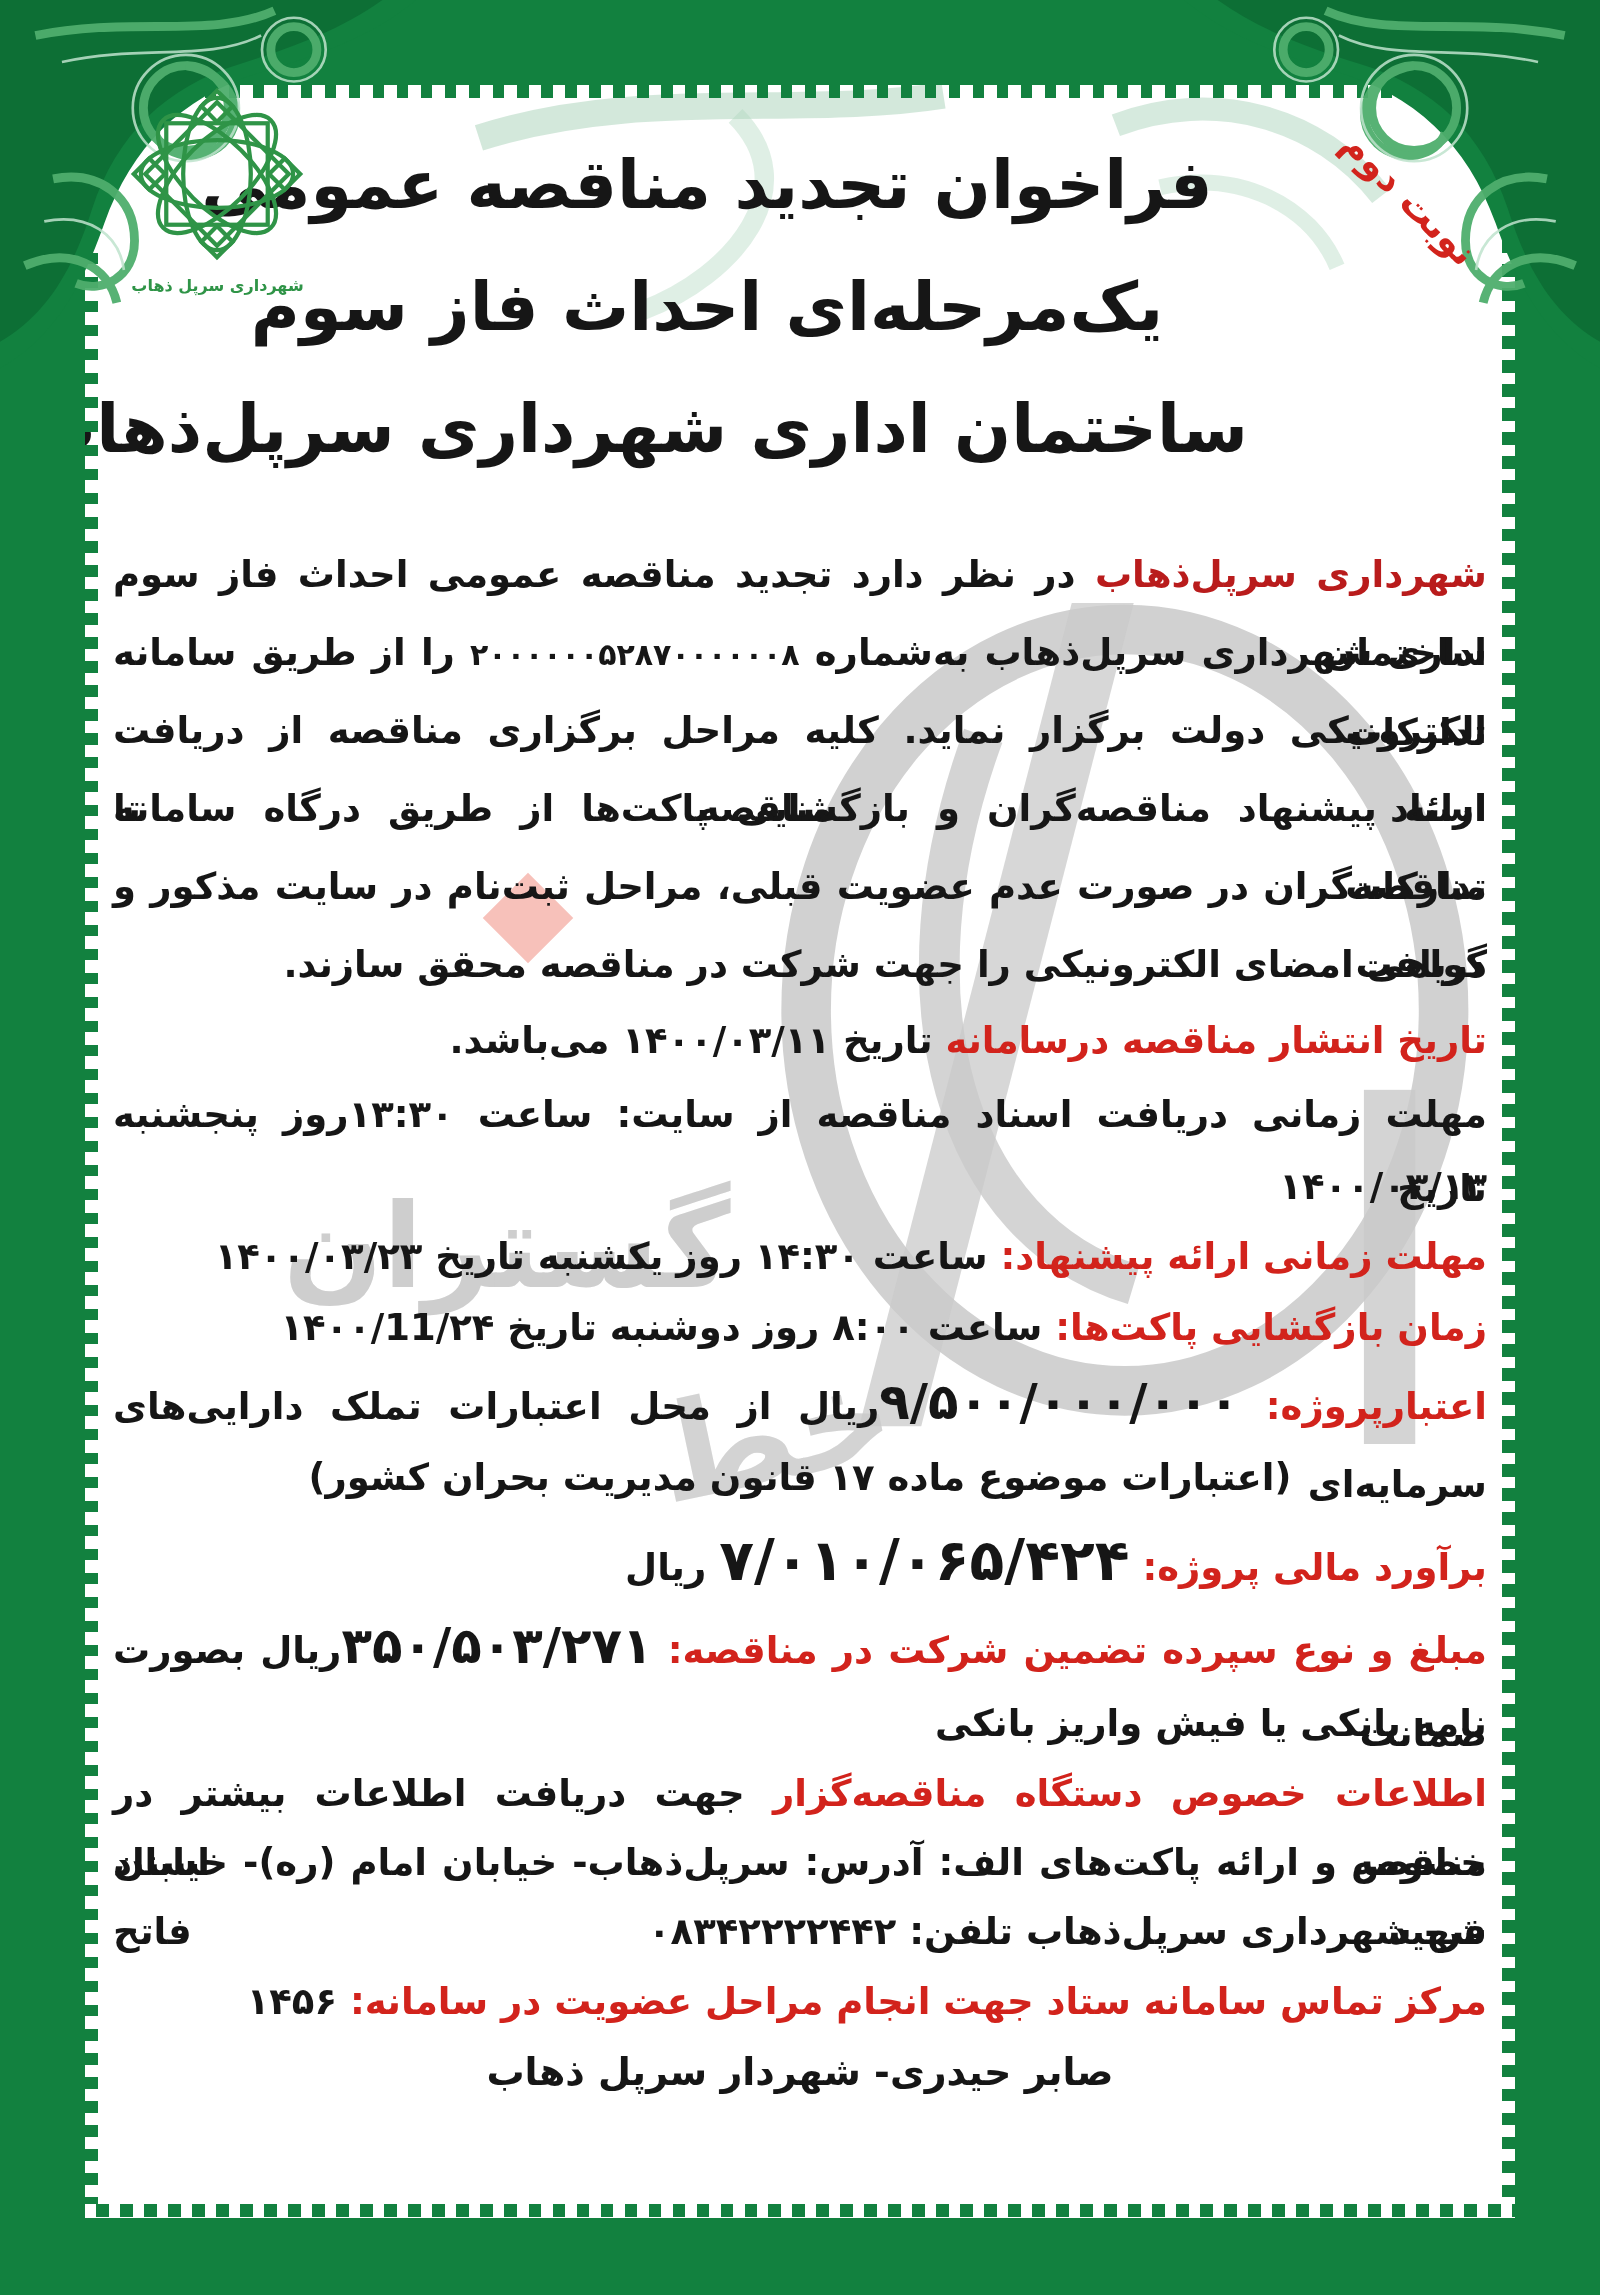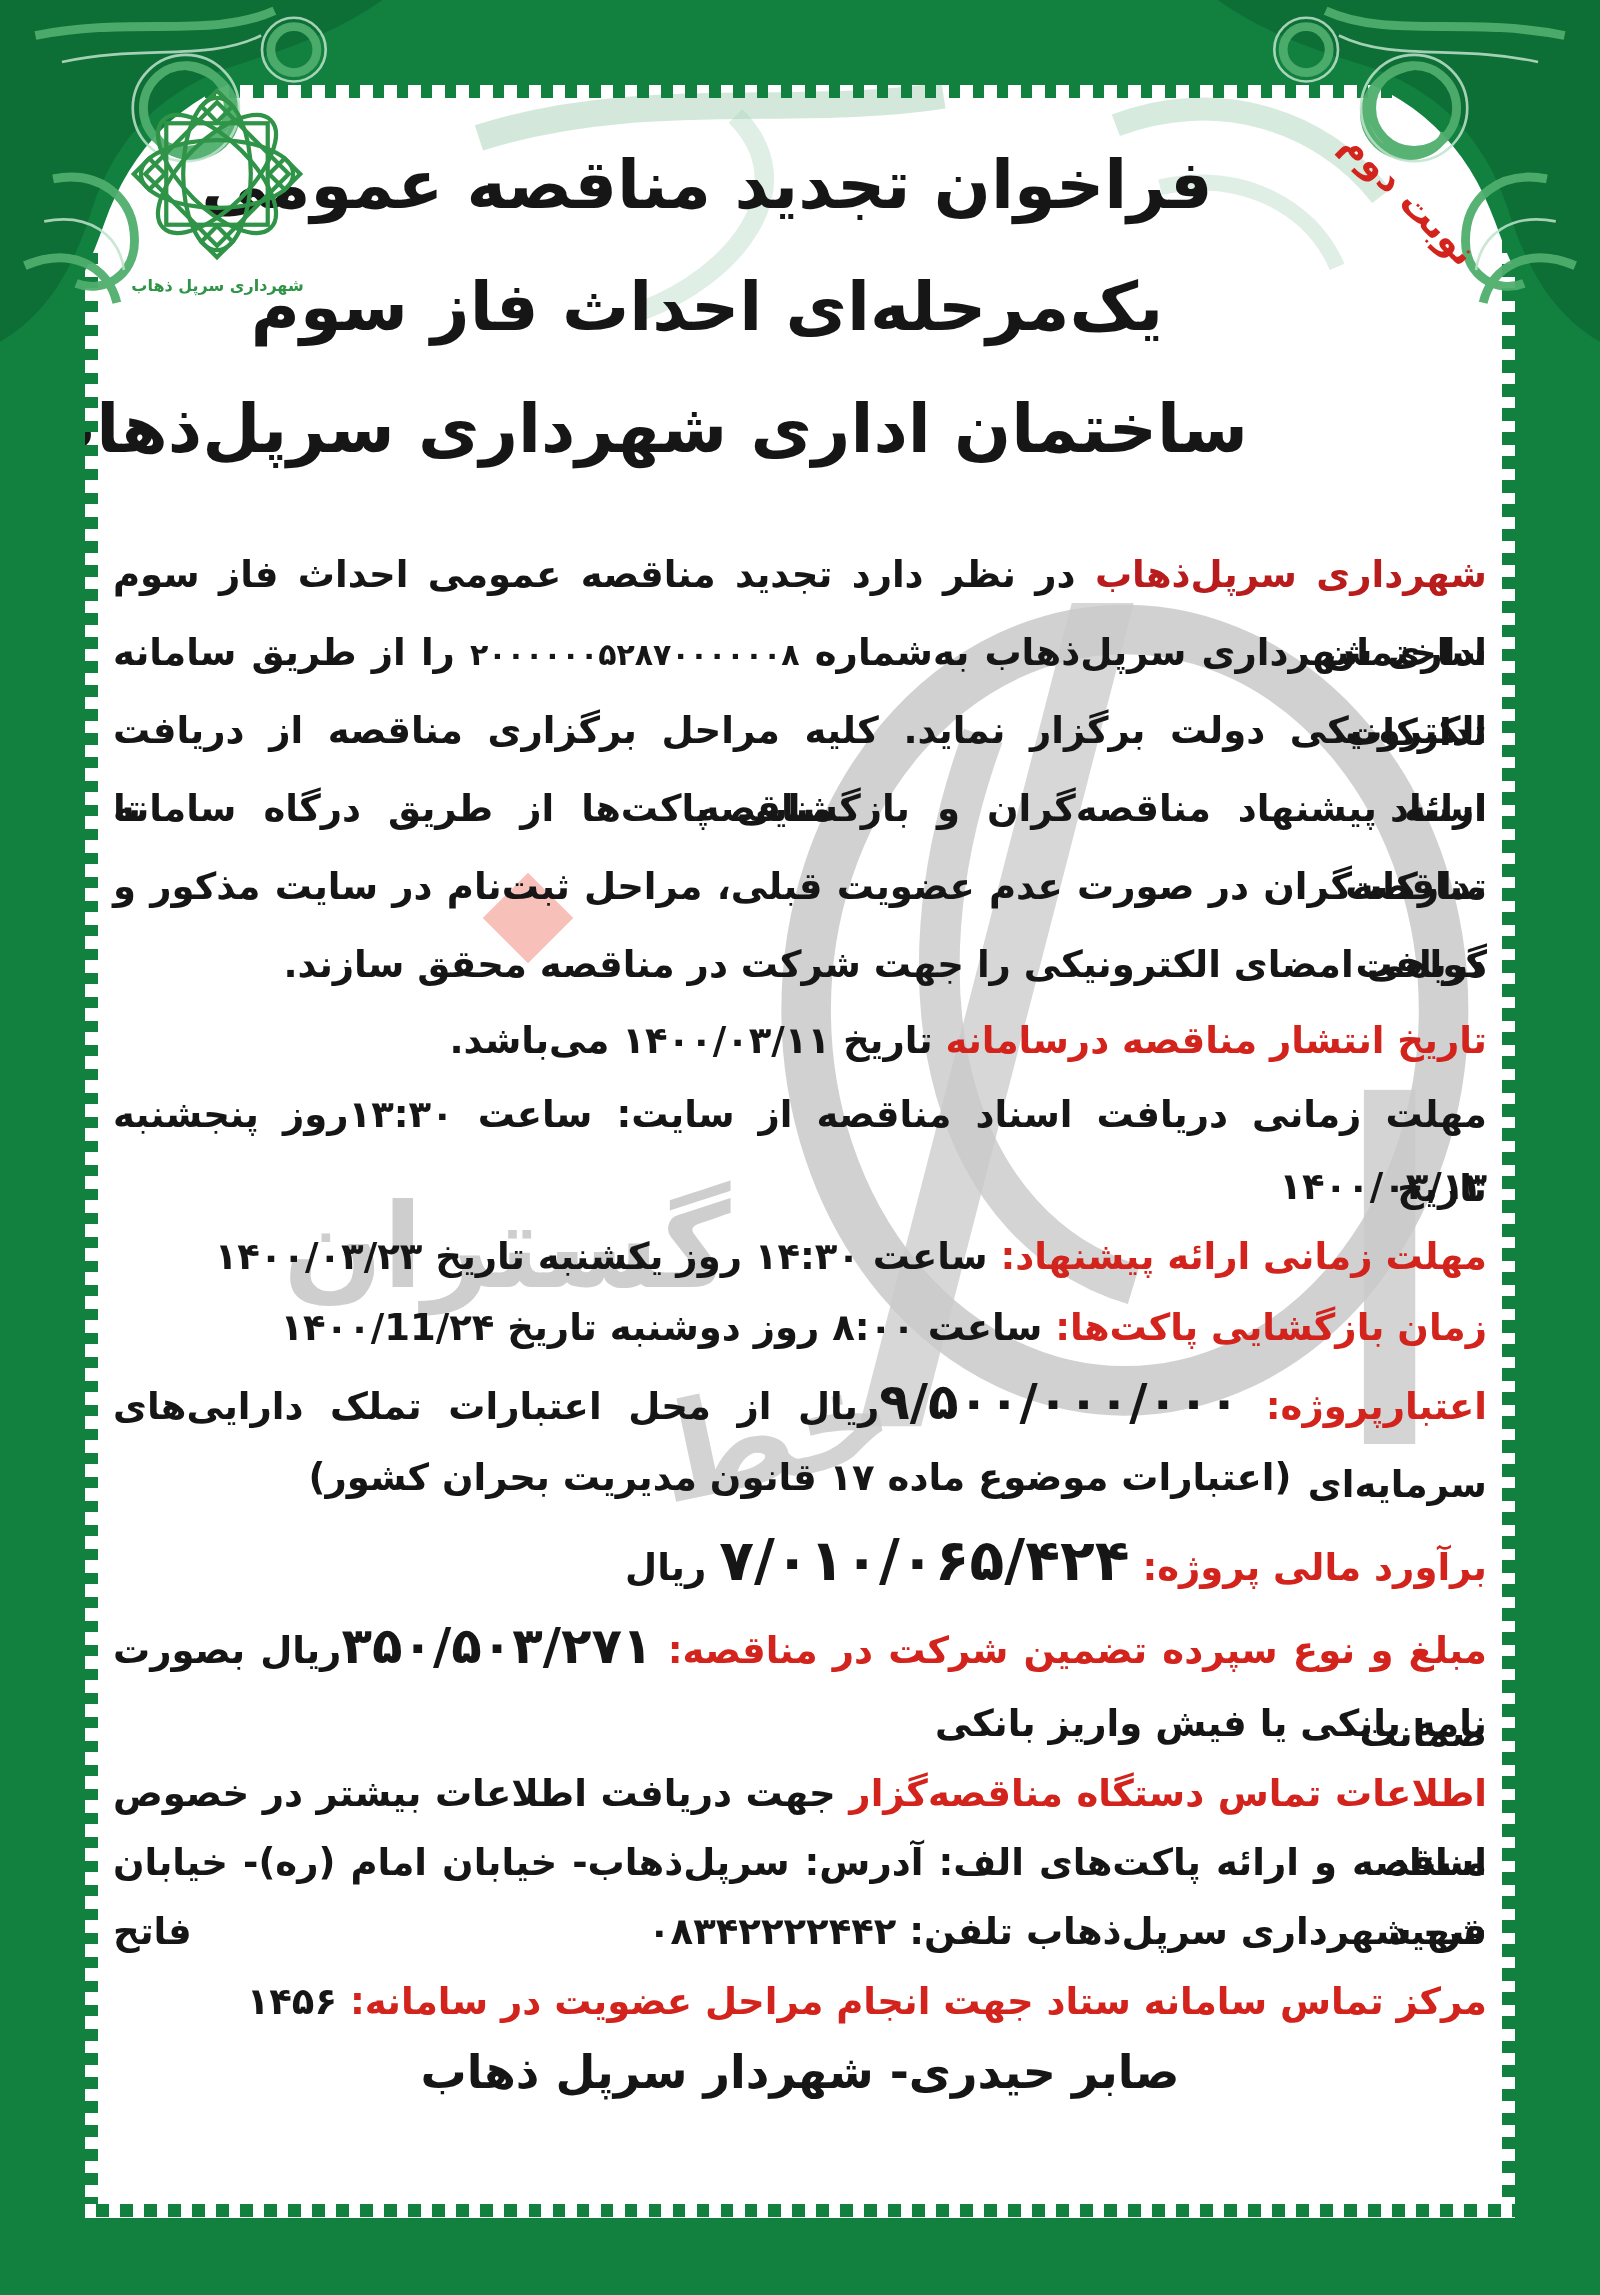--- a/index.html
+++ b/index.html
@@ -54,21 +54,21 @@
   .line{font-size:37px;font-weight:bold;}
   .a-justify{text-align:justify;text-align-last:justify;}
   .a-right{text-align:right;}
   .a-center{text-align:center;}
   .p-r{color:var(--red);}
   .p-hb{color:#b91c1c;}
   .p-nsm{font-size:30px;letter-spacing:-0.9px;}
   .p-nl{font-size:50px;letter-spacing:-0.9px;}
   .p-nx{font-size:57px;letter-spacing:-0.9px;}
   .p-w{font-family:"DejaVu Sans","Liberation Sans",sans-serif;}
-  .signature{font-size:46px;font-weight:bold;height:71px;line-height:71px;text-align:center;}
+  .signature{font-size:38px;font-weight:bold;height:71px;line-height:71px;text-align:center;}
 </style>
 </head>
 <body>
 
 <div class="page">
 
   <div class="wm wm-mid">گستران</div>
   <div class="wm wm-small">خط</div>
   <svg class="wm wm-ring" width="726" height="886" viewBox="0 0 820 1000">
     <ellipse cx="420" cy="490" rx="360" ry="430" fill="none" stroke="#c9c9c9" stroke-width="56" opacity=".85"></ellipse>
@@ -167,21 +167,21 @@
         <div class="line a-right" style="height: 74px; line-height: 74px;"><span class="p-r">تاریخ انتشار مناقصه درسامانه </span><span class="p-t">تاریخ ۱۴۰۰/۰۳/۱۱ می‌باشد.</span></div>
         <div class="line a-justify" style="height: 74px; line-height: 74px;"><span class="p-t">مهلت زمانی دریافت اسناد مناقصه از سایت: ساعت ۱۳:۳۰روز پنجشنبه تاریخ</span></div>
         <div class="line a-right" style="height: 69px; line-height: 69px;"><span class="p-t">۱۴۰۰/۰۳/۱۳</span></div>
         <div class="line a-right" style="height: 71px; line-height: 71px;"><span class="p-r">مهلت زمانی ارائه پیشنهاد: </span><span class="p-t">ساعت ۱۴:۳۰ روز یکشنبه تاریخ ۱۴۰۰/۰۳/۲۳</span></div>
         <div class="line a-right" style="height: 71px; line-height: 71px;"><span class="p-r">زمان بازگشایی پاکت‌ها: </span><span class="p-t">ساعت ۸:۰۰ روز دوشنبه تاریخ ۱۴۰۰/11/۲۴</span></div>
         <div class="line a-justify" style="height: 78px; line-height: 78px;"><span class="p-r">اعتبارپروژه: </span><span class="p-nl">۹/۵۰۰/۰۰۰/۰۰۰</span><span class="p-t">ریال </span><span class="p-t">از محل اعتبارات تملک دارایی‌های سرمایه‌ای</span></div>
         <div class="line a-center" style="height: 74px; line-height: 74px;"><span class="p-t">(اعتبارات موضوع ماده ۱۷ قانون مدیریت بحران کشور)</span></div>
         <div class="line a-right" style="height: 90px; line-height: 90px;"><span class="p-r">برآورد مالی پروژه: </span><span class="p-nx">۷/۰۱۰/۰۶۵/۴۲۴</span><span class="p-t"> ریال</span></div>
         <div class="line a-justify" style="height: 83px; line-height: 83px;"><span class="p-r">مبلغ و نوع سپرده تضمین شرکت در مناقصه: </span><span class="p-nl">۳۵۰/۵۰۳/۲۷۱</span><span class="p-t">ریال </span><span class="p-t">بصورت ضمانت</span></div>
         <div class="line a-right" style="height: 71px; line-height: 71px;"><span class="p-t">نامه بانکی یا فیش واریز بانکی</span></div>
-        <div class="line a-justify" style="height: 69px; line-height: 69px;"><span class="p-r">اطلاعات تماس دستگاه مناقصه‌گزار </span><span class="p-t">جهت دریافت اطلاعات بیشتر در خصوص اسناد</span></div>
+        <div class="line a-justify" style="height: 69px; line-height: 69px;"><span class="p-r">اطلاعات خصوص دستگاه مناقصه‌گزار </span><span class="p-t">جهت دریافت اطلاعات بیشتر در خصوص اسناد</span></div>
         <div class="line a-justify" style="height: 69px; line-height: 69px;"><span class="p-t">مناقصه و ارائه پاکت‌های الف: آدرس: سرپل‌ذهاب- خیابان امام (ره)- خیابان شهید فاتح</span></div>
         <div class="line a-right" style="height: 69px; line-height: 69px;"><span class="p-t">فر- شهرداری سرپل‌ذهاب تلفن: </span><span class="p-t">۰۸۳۴۲۲۲۲۴۴۲</span></div>
         <div class="line a-right" style="height: 71px; line-height: 71px;"><span class="p-r">مرکز تماس سامانه ستاد جهت انجام مراحل عضویت در سامانه: </span><span class="p-t">۱۴۵۶</span></div>
       </div>
     <div class="signature">صابر حیدری- شهردار سرپل ذهاب</div>
   </div>
 
 </div>
 
 

